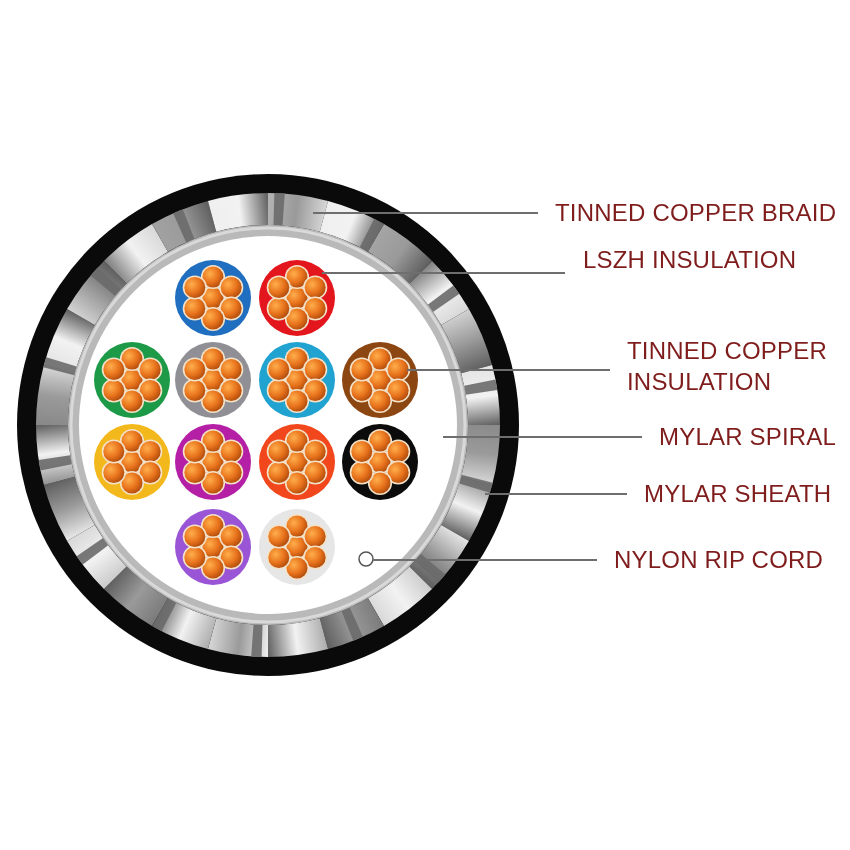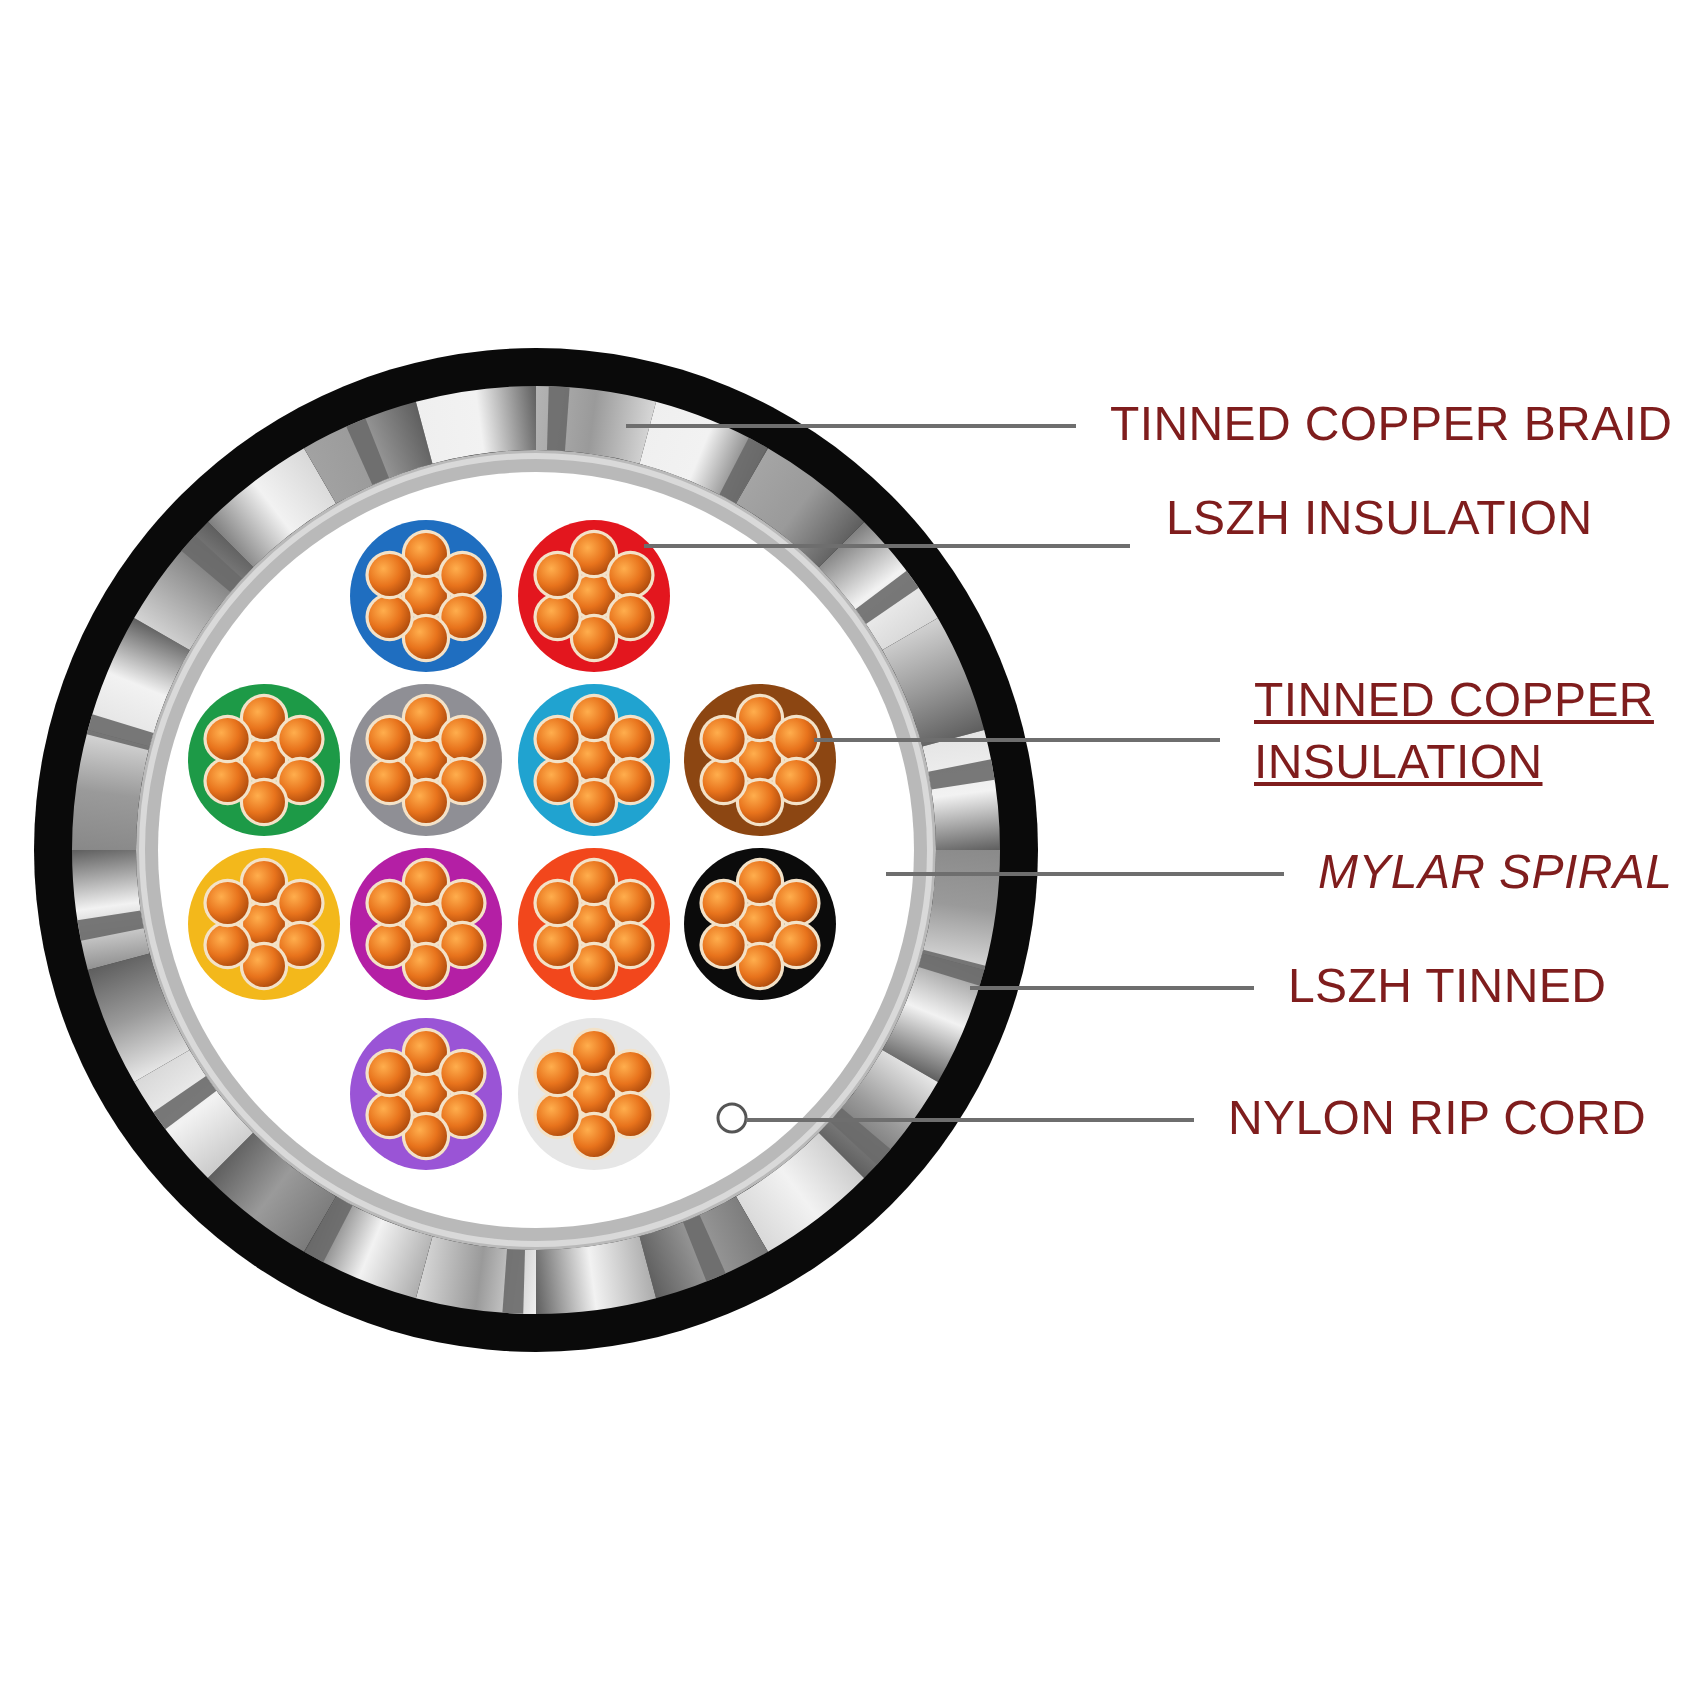--- a/index.html
+++ b/index.html
@@ -412,26 +412,26 @@
     </g>
 </svg>
 
 <div id="label-container">
     <div class="label" style="left: 555px; top: 197px;">
       <span>TINNED COPPER BRAID</span>
     </div>
     <div class="label" style="left: 583px; top: 244px;">
       <span>LSZH INSULATION</span>
     </div>
-    <div class="label" style="left: 627px; top: 335px; text-decoration: underline;">
+    <div class="label" style="left: 627px; top: 335px;">
       <span>TINNED COPPER</span>
       <span>INSULATION</span>
     </div>
-    <div class="label" style="left: 659px; top: 421px; font-style: italic;">
+    <div class="label" style="left: 659px; top: 421px;">
       <span>MYLAR SPIRAL</span>
     </div>
     <div class="label" style="left: 644px; top: 478px;">
-      <span>LSZH TINNED</span>
+      <span>MYLAR SHEATH</span>
     </div>
     <div class="label" style="left: 614px; top: 544px;">
       <span>NYLON RIP CORD</span>
     </div>
   </div>
 
 </body></html>

